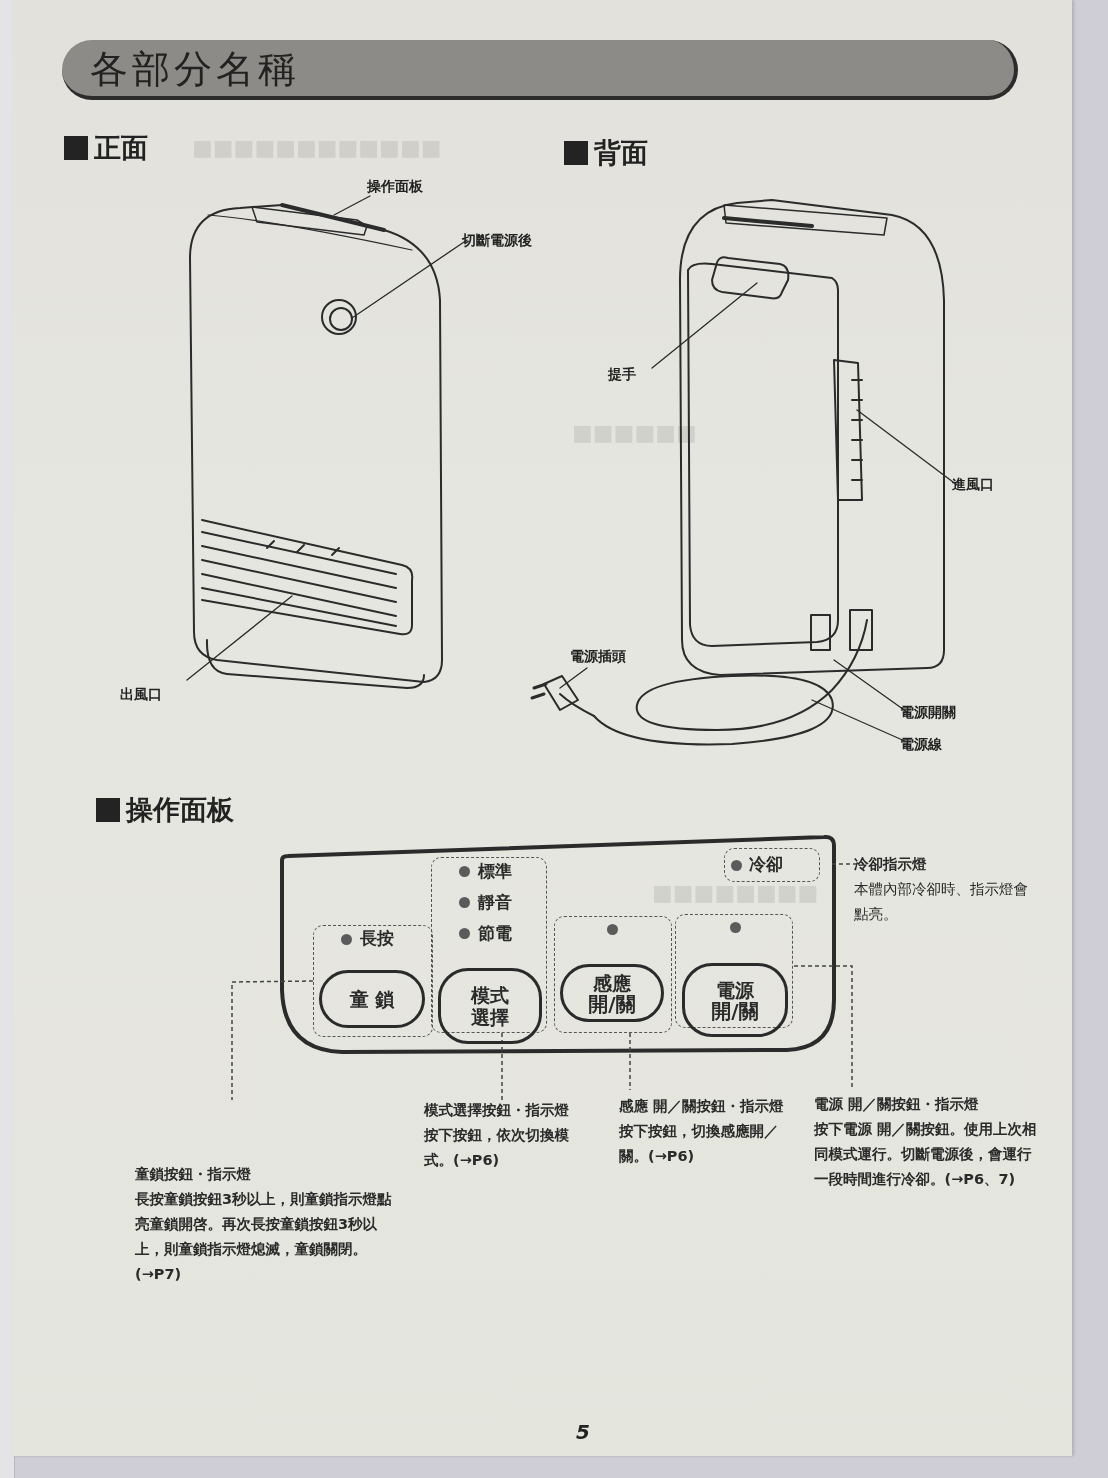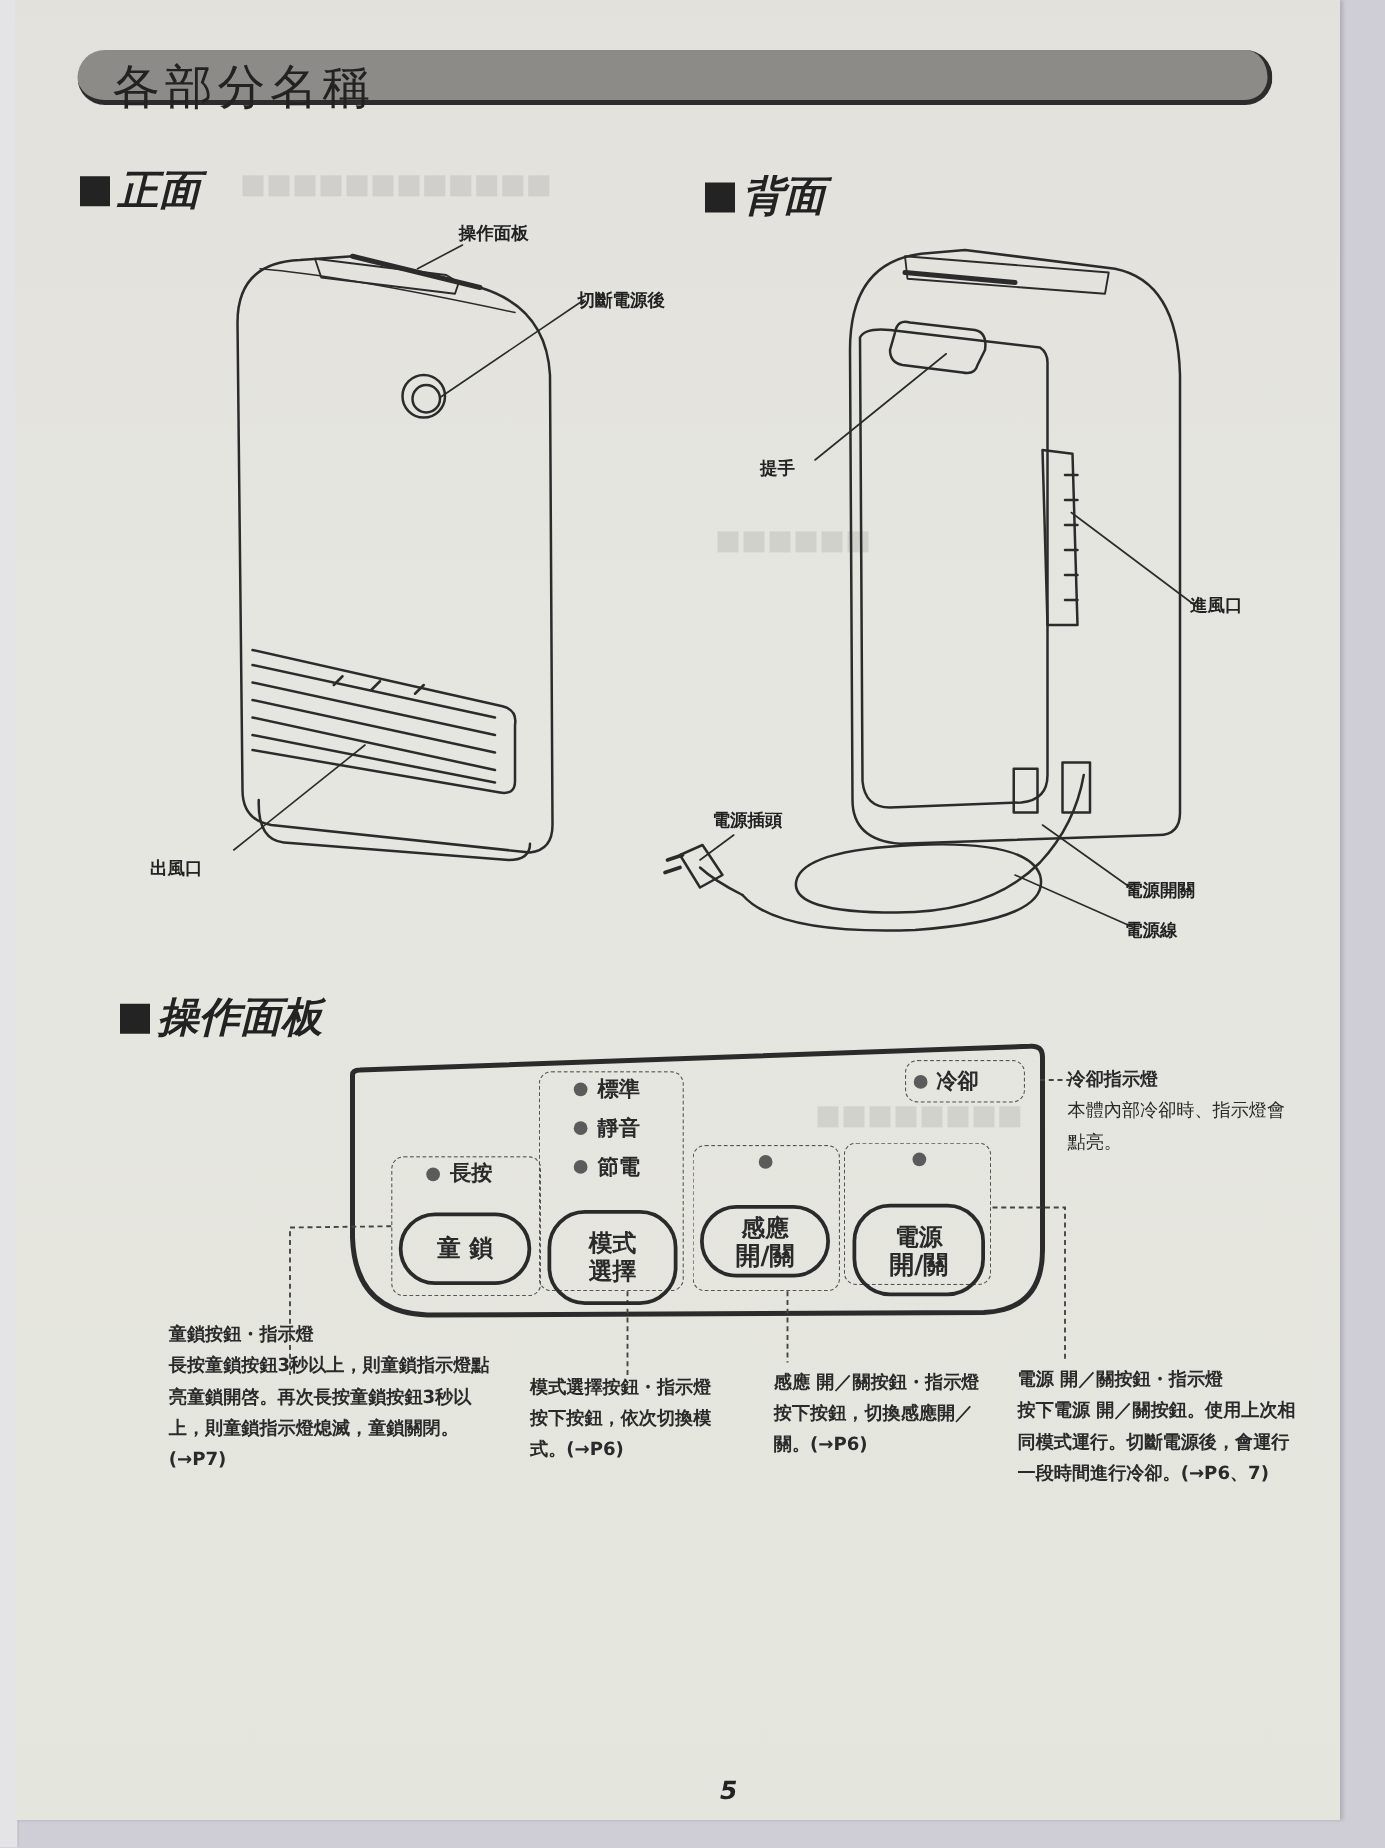--- a/index.html
+++ b/index.html
@@ -12,33 +12,33 @@
   .left-edge {
     position:absolute; left:0; top:0; width:14px; height:1478px;
     background:#e4e3e6; border-right:1px solid #b9b8be;
   }
   .page {
     position:absolute; left:12px; top:0; width:1060px; height:1456px;
     background:linear-gradient(180deg,#e2e1dc 0%, #e6e6e0 40%, #e4e5dd 100%);
     box-shadow: 2px 0 3px rgba(0,0,0,0.15);
   }
   .title-bar {
-    position:absolute; left:50px; top:40px; width:956px; height:44px;
+    position:absolute; left:50px; top:40px; width:956px; height:60px;
     background:#8c8b87; border-radius:32px 32px 32px 32px;
     border-bottom:4px solid #2c2c2c; border-right:4px solid #2c2c2c;
     box-sizing:border-box;
     text-decoration:underline;
   }
   .title-bar .title {
     position:absolute; left:28px; top:4px; font-size:38px; color:#222; letter-spacing:4px;
     font-family:"DejaVu Sans", sans-serif;
   }
   .section-head {
-    position:absolute; font-size:33px; font-weight:bold; color:#222;
-    display:flex; align-items:center; gap:6px;font-style:italic;
+    position:absolute; font-size:27px; font-weight:bold; color:#222;
+    display:flex; align-items:center; gap:6px;
   }
   .section-head .sq { width:24px; height:24px; background:#232323; display:inline-block; }
   .label { position:absolute; font-size:14px; font-weight:bold; color:#222; white-space:nowrap; }
   svg.drawing { position:absolute; left:0; top:0; }
   .desc { position:absolute; font-size:14.5px; line-height:25px; color:#2a2a2a; font-weight:bold; }
   .desc .head { display:block; }
   .page-num {
     position:absolute; left:564px; top:1420px; font-size:20px; font-weight:bold; font-style:italic; color:#222;
   }
   
@@ -189,21 +189,21 @@
   <div class="panel-btn" style="left:670px;top:963px;width:106px;height:74px;flex-direction:column;">
     <span class="btn-label-1">電源</span>
     <span class="btn-label-2">開/關</span>
   </div>
 
   <div class="desc" style="left:842px;top:852px;width:180px;font-weight:normal;">
     <span class="head" style="font-weight:bold;">冷卻指示燈</span>
     <span>本體內部冷卻時、指示燈會點亮。</span>
   </div>
 
-  <div class="desc" style="left:123px;top:1056px;width:265px;">
+  <div class="desc" style="left:123px;top:1162px;width:265px;">
     <span class="head">童鎖按鈕・指示燈</span>
     <span>長按童鎖按鈕3秒以上，則童鎖指示燈點亮童鎖開啓。再次長按童鎖按鈕3秒以上，則童鎖指示燈熄滅，童鎖關閉。(→P7)</span>
   </div>
   <div class="desc" style="left:412px;top:1098px;width:160px;">
     <span class="head">模式選擇按鈕・指示燈</span>
     <span>按下按鈕，依次切換模式。(→P6)</span>
   </div>
   <div class="desc" style="left:607px;top:1094px;width:170px;">
     <span class="head">感應 開／關按鈕・指示燈</span>
     <span>按下按鈕，切換感應開／關。(→P6)</span>

